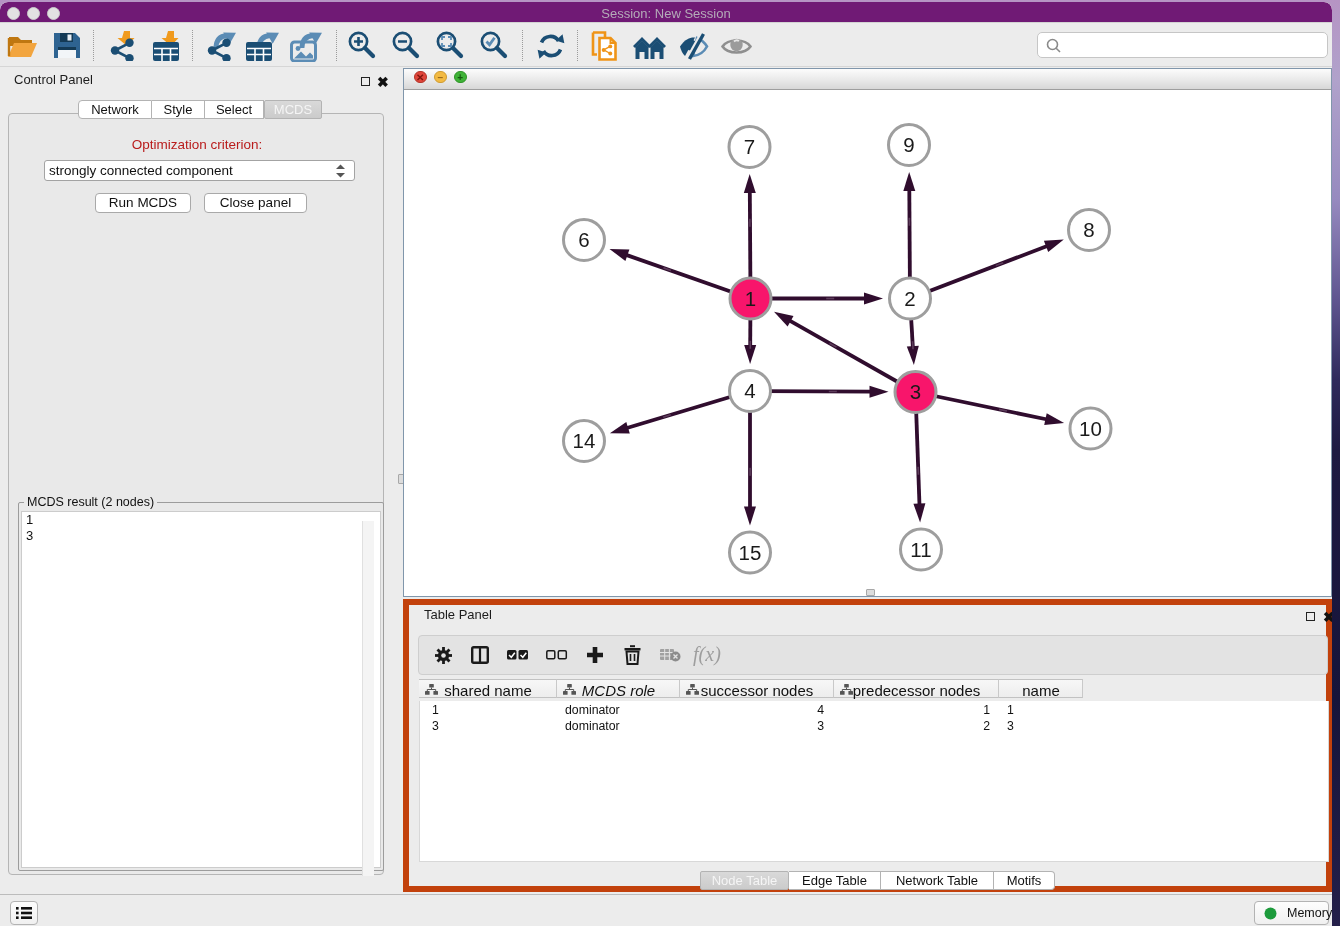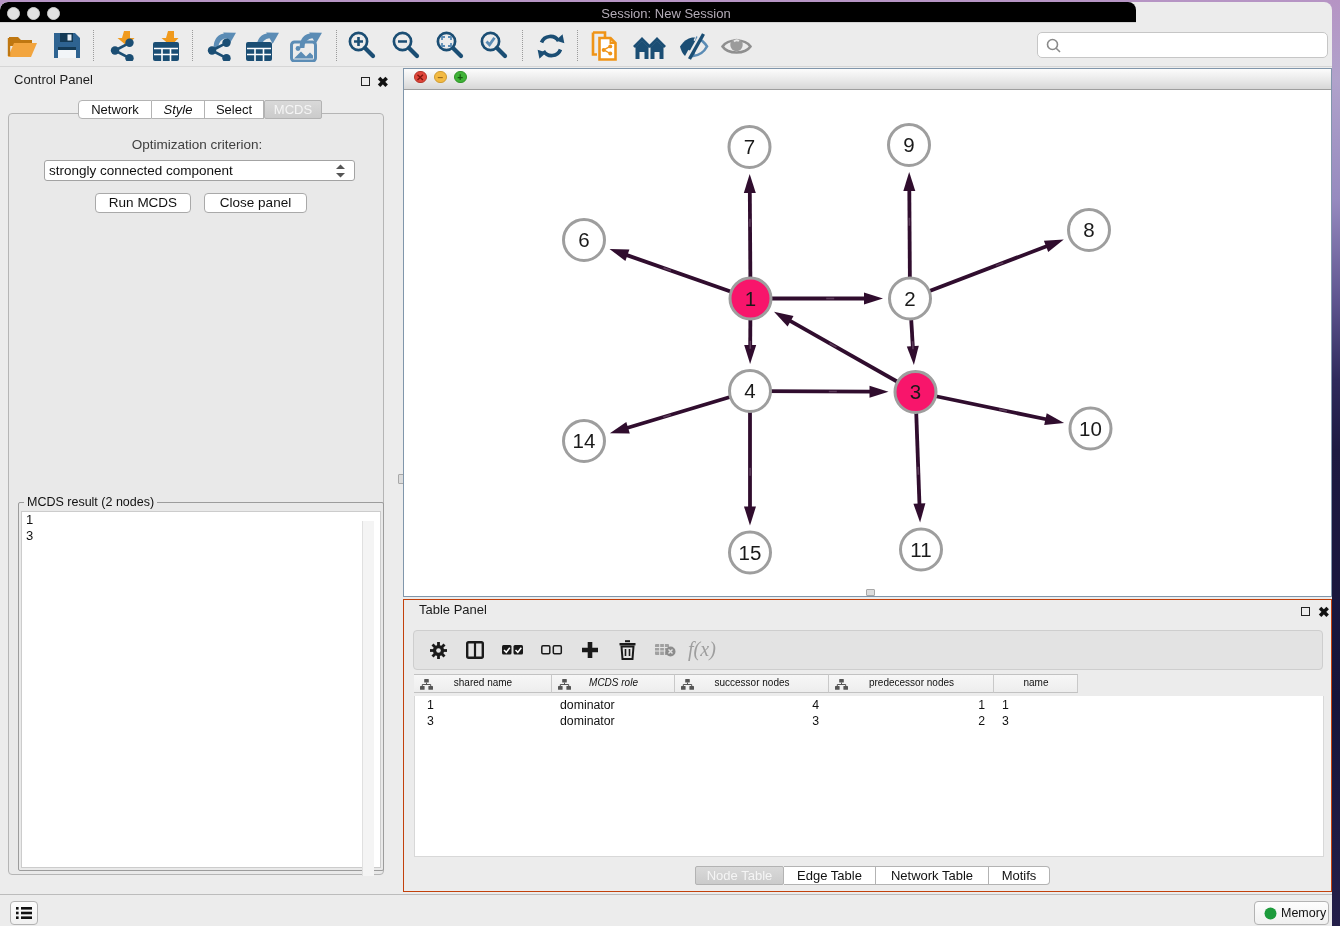--- a/index.html
+++ b/index.html
@@ -9,54 +9,54 @@
   background: linear-gradient(180deg, #b694c4 0px, #b0a2cb 80px, #968abf 200px, #5f5590 300px, #2e2a5c 380px, #1d1a42 450px, #16143a 700px, #241f4a 926px);
   position:relative;
 }
 .abs { position:absolute; }
 #win {
   position:absolute; left:0; top:2px; width:1332px; height:924px;
   background:#ececec; border-radius:8px 8px 0 0;
   overflow:hidden;
 }
 
-#titlebar { position:absolute; left:0; top:0; width:1136px; height:21px; background:#000000; border-bottom:1px solid #d3d3d3; border-radius:8px 8px 0 0;}
+#titlebar { position:absolute; left:0; top:0; width:1332px; height:21px; background:#701a75; border-bottom:1px solid #d3d3d3; border-radius:8px 8px 0 0;}
 .tl { position:absolute; top:5px; width:13px; height:13px; border-radius:50%; background:#e2e2e2; border:1px solid #c9c9c9; }
 #wintitle { position:absolute; top:4px; left:0; width:1332px; text-align:center; font-size:13px; color:#b4acb8; }
 
 #toolbar { position:absolute; left:0; top:22px; width:1332px; height:43px; background:#ececec; border-bottom:1px solid #d6d6d6; }
 .tsep { position:absolute; top:6px; height:31px; width:0; border-left:1px dotted #9b9b9b; }
 .ticon { position:absolute; top:0; }
 #search { position:absolute; left:1037px; top:7.5px; width:291px; height:26px; background:#fff; border:1px solid #c6c6c6; border-radius:5px; }
 
 #cpanel { position:absolute; left:0; top:66px; width:391px; height:827px; background:#ececec; }
 .ptitle { font-size:13px; color:#1c1c1c; }
 .winbtn-sq { position:absolute; width:9px; height:9px; border:1.6px solid #222; }
 .winbtn-x { position:absolute; font-size:14px; font-weight:bold; color:#111; line-height:12px; }
 .tabrow { position:absolute; height:19px; display:flex; z-index:3; }
 .tab { height:19px; line-height:18px; font-size:13px; text-align:center; background:#fff; border:1px solid #b3b3b3; border-left:none; color:#111; }
 .tab.first { border-left:1px solid #b3b3b3; border-radius:4px 0 0 4px; }
 .tab.sel { background:linear-gradient(#d9d9d9,#cbcbcb); color:#f5f5f5; border-radius:2px; border-left:1px solid #b3b3b3; }
 #cpcontent { position:absolute; left:8px; top:45px; width:376px; height:762px; background:#e9e9e9; border:1px solid #b5b5b5; border-radius:4px; }
-#optlabel { position:absolute; left:0; top:23px; width:376px; text-align:center; font-size:13.5px; color:#404040; }
+#optlabel { position:absolute; left:0; top:23px; width:376px; text-align:center; font-size:13.5px; color:#b91c1c; }
 #optselect { position:absolute; left:35px; top:45.5px; width:311px; height:21px; background:#fff; border:1px solid #a3a3a3; border-radius:3px; font-size:13.5px; color:#111; line-height:19px; padding-left:4px; }
 .btn { position:absolute; height:20px; background:#fff; border:1px solid #a9a9a9; border-radius:4px; font-size:13.5px; color:#111; text-align:center; line-height:18px; }
 #fieldset { position:absolute; left:9px; top:388px; width:366px; height:369px; border:1px solid #9c9c9c; border-radius:2px; }
 #fslabel { position:absolute; left:5px; top:-8px; background:#e9e9e9; padding:0 3px; font-size:12.5px; color:#111; }
 #fsinner { position:absolute; left:2px; top:8px; width:360px; height:357px; background:#fff; border:1px solid #cccccc; font-size:13px; color:#111; line-height:16px; padding:0 0 0 4px; }
 #fsscroll { position:absolute; right:6px; top:9px; width:12px; height:355px; background:#f4f4f4; border-left:1px solid #e0e0e0; }
 
 #netwin { position:absolute; left:403px; top:66px; width:929px; height:529px; border:1px solid #8096ab; background:#fff; }
 #nettitle { position:absolute; left:0; top:0; width:927px; height:21px; background:linear-gradient(#fcfcfc,#e9e9e9 55%,#d7d7d7); border-bottom:1px solid #9e9e9e; }
 .mac { position:absolute; top:1.5px; width:12.5px; height:12.5px; border-radius:50%; text-align:center; font-size:10px; font-weight:bold; line-height:12px; }
 #netname { position:absolute; top:0.5px; left:0; width:927px; text-align:center; font-size:12.5px; color:#000; }
 
-#tpanel { position:absolute; left:403px; top:597px; width:929px; height:293px; background:#ececec; border:1px solid #c2410c; }
+#tpanel { position:absolute; left:403px; top:597px; width:929px; height:293px; background:#ececec; border:6px solid #c2410c; }
 #ttoolbar { position:absolute; left:9px; top:30px; width:910px; height:40px; background:#e3e3e3; border:1px solid #cecece; border-radius:4px; }
-.th-cell { position:absolute; top:74px; height:19px; background:linear-gradient(#f7f7f7,#ededed); border-top:1px solid #c2c2c2; border-bottom:1px solid #c2c2c2; border-right:1px solid #c9c9c9; font-size:10px; color:#111; }
+.th-cell { position:absolute; top:74px; height:19px; background:linear-gradient(#f7f7f7,#ededed); border-top:1px solid #c2c2c2; border-bottom:1px solid #c2c2c2; border-right:1px solid #c9c9c9; font-size:15px; color:#111; }
 .tcell { position:absolute; font-size:12.3px; color:#111; }
 
 #statusbar { position:absolute; left:0; top:892px; width:1332px; height:32px; background:#ececec; border-top:1px solid #bcbcbc; }
 .sbtn { position:absolute; top:6px; height:24px; background:linear-gradient(#fdfdfd,#f0f0f0); border:1px solid #b3b3b3; border-radius:4px; }
 </style>
 </head>
 <body>
 <div id="win">
 
   <div id="titlebar">
@@ -214,21 +214,21 @@
         </svg>
     </div>
   </div>
 
   <div id="cpanel">
     <div class="ptitle" style="position:absolute;left:14px;top:4px;">Control Panel</div>
     <div class="winbtn-sq" style="left:361px;top:9px;"></div>
     <div class="winbtn-x" style="left:377px;top:8px;">✖</div>
     <div class="tabrow" style="left:78px; top:32px;">
       <div class="tab first" style="width:74px;">Network</div>
-      <div class="tab" style="width:53px;font-style:italic;">Style</div>
+      <div class="tab" style="width:53px;">Style</div>
       <div class="tab" style="width:59px;">Select</div>
       <div class="tab sel" style="width:58px;">MCDS</div>
     </div>
     <div id="cpcontent">
       <div id="optlabel">Optimization criterion:</div>
       <div id="optselect">strongly connected component
         <svg width="11" height="14" style="position:absolute;right:8px;top:3px;" viewBox="0 0 11 14">
             <polygon points="5.5,0.5 10,5 1,5" fill="#555"></polygon>
             <polygon points="5.5,13.5 10,9 1,9" fill="#555"></polygon>
           </svg>
@@ -459,16 +459,16 @@
             <rect x="5" y="5.7" width="11" height="2.6"></rect>
             <rect x="0" y="10.4" width="2.6" height="2.6"></rect>
             <rect x="5" y="10.4" width="11" height="2.6"></rect>
           </g>
         </svg>
     </div>
     <div class="sbtn" style="left:1254px;width:75px;">
       <svg width="13" height="13" style="position:absolute;left:9px;top:5px;">
           <circle cx="6.5" cy="6.5" r="6" fill="#1d9b3c"></circle>
         </svg>
-      <span style="position:absolute;left:26px;top:4px;font-size:12.5px;color:#111;">Memory</span>
+      <span style="position:absolute;left:32px;top:4px;font-size:12.5px;color:#111;">Memory</span>
     </div>
   </div>
 </div>
 
 </body></html>

